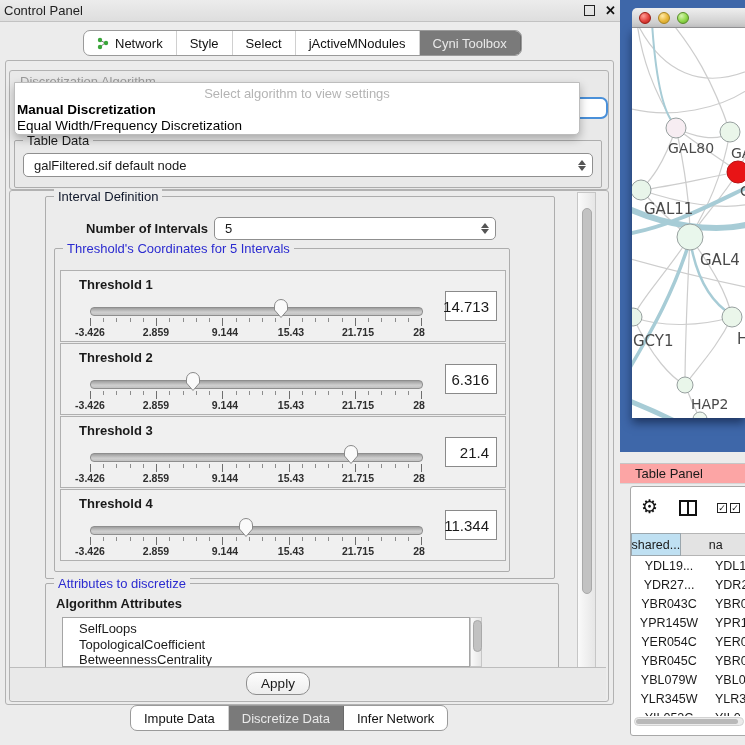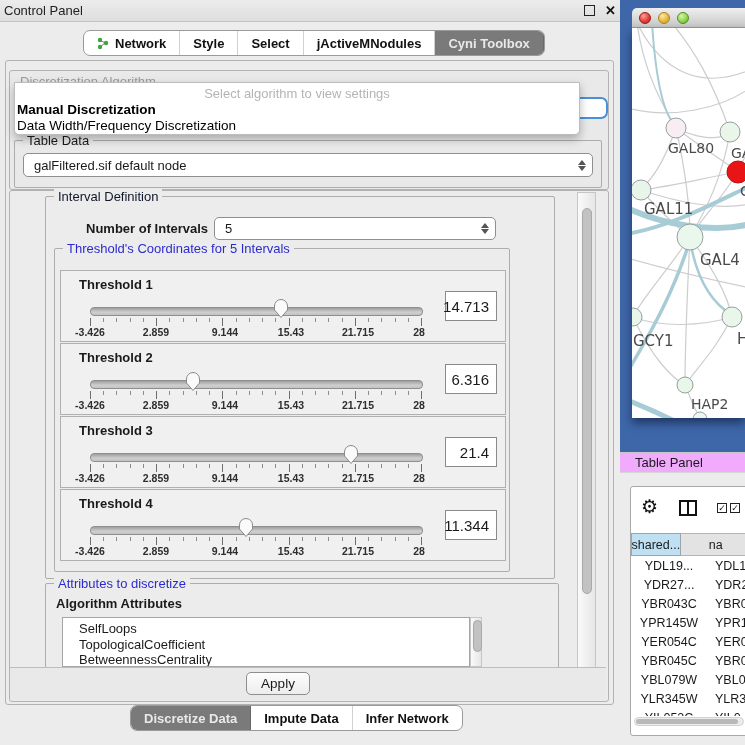--- a/index.html
+++ b/index.html
@@ -11,21 +11,21 @@
     display:flex;align-items:center;padding:0 4px;box-sizing:border-box}
   #titlebar .t{font-size:13px;color:#222}
   #titlebar .sp{flex:1}
   .float-ic{width:9px;height:9px;border:1.5px solid #222;margin-right:10px}
   .close-ic{font-size:13px;font-weight:bold;color:#111;line-height:1}
   
   .tabbar{position:absolute;display:flex;background:#fff;border:1px solid #9a9a9a;
     border-radius:7px;overflow:hidden;height:24px;align-items:stretch}
   #toptabs{left:83px;top:30px}
   #bottomtabs{left:130px;top:705px}
-  .tab{display:flex;align-items:center;padding:0 13px;font-size:13px;font-weight:700;
+  .tab{display:flex;align-items:center;padding:0 13px;font-size:13px;font-weight:400;
     color:#111;border-right:1px solid #d0d0d0;white-space:nowrap}
   .tab:last-child{border-right:none}
   .tab.sel{background:#7a7a7a;color:#e9e9e9;border-right:1px solid #6a6a6a}
   .tab .nicon{margin-right:6px;display:inline-flex}
   
   .panel{position:absolute;border:1px solid #b2b2b2;border-radius:3px;background:#ececec}
   .tbox{position:absolute;border:1px solid #adadad;border-radius:2px}
   .tlabel{position:absolute;top:-8px;left:8px;background:#ececec;padding:0 4px;
     font-size:13px;line-height:15px;white-space:nowrap}
   .green{color:#0f172a}.blue{color:#2b2bd0}
@@ -67,36 +67,36 @@
     border:1px solid #a5a5a5;overflow:hidden;font-size:13px;line-height:15.5px;
     padding:3px 0 0 16px;box-sizing:border-box;z-index:3}
   .vscroll{position:absolute;background:linear-gradient(90deg,#fafafa,#e6e6e6);
     border:1px solid #c6c6c6;box-sizing:border-box}
   .vthumb{position:absolute;left:2px;width:9px;background:#c2c2c2;border:1px solid #a9a9a9;
     border-radius:6px;box-sizing:border-box}
   
   #applystrip{position:absolute;left:10px;top:667px;width:596px;height:32px;
     background:#e9e9e9;border-top:1px solid #bdbdbd;z-index:2}
   #applybtn{position:absolute;left:236px;top:4px;width:62px;height:21px;
-    background:linear-gradient(#fdfdfd,#ededed);border:1px solid #8e8e8e;border-radius:5px;
+    background:linear-gradient(#fdfdfd,#ededed);border:1px solid #8e8e8e;border-radius:10px;
     font-size:13.5px;display:flex;align-items:center;justify-content:center}
   
   #netwin{position:absolute;left:620px;top:0;width:125px;height:452px;background:#3e67a9}
   #nettitle{position:absolute;left:632px;top:8px;width:113px;height:20px;
     background:linear-gradient(#efefef,#c7c7c7);border-bottom:1px solid #9a9a9a;
     border-radius:5px 0 0 0;display:flex;align-items:center;padding-left:7px;gap:7px;
     box-sizing:border-box}
   .light{width:12px;height:12px;border-radius:50%;box-sizing:border-box}
   .l-red{background:radial-gradient(circle at 35% 30%,#ff9d95,#e2433e 55%,#b52017);border:1px solid #9c1b13}
   .l-yel{background:radial-gradient(circle at 35% 30%,#ffe9a8,#e8b73a 55%,#caa02a);border:1px solid #a88420}
   .l-grn{background:radial-gradient(circle at 35% 30%,#d6f3b0,#8fd94a 55%,#65a431);border:1px solid #568c28}
   #netcanvas{position:absolute;left:632px;top:28px;width:113px;height:390px;background:#fff;
     overflow:hidden;box-shadow:0 5px 9px rgba(5,15,40,.55)}
-  #tablepanelbar{position:absolute;left:620px;top:452px;width:125px;height:21px;
-    background:#f0abfc;border-top:1px solid #c6c6c6;border-bottom:1px solid #d6d6d6;
+  #tablepanelbar{position:absolute;left:620px;top:463px;width:125px;height:21px;
+    background:#fca5a5;border-top:1px solid #c6c6c6;border-bottom:1px solid #d6d6d6;
     display:flex;align-items:center;padding-left:15px;box-sizing:border-box;font-size:13px}
   #tpanel{position:absolute;left:630px;top:486px;width:120px;height:250px;background:#fff;
     border:1px solid #a8a8a8;border-radius:3px 0 0 3px;box-sizing:border-box;overflow:hidden}
   #tpanel .toolbar{position:relative;height:46px}
   .gear{position:absolute;left:10px;top:10px;font-size:19px;color:#111;line-height:1}
   .colsic{position:absolute;left:48px;top:13px;width:18px;height:16px;border:2px solid #111;
     box-sizing:border-box}
   .colsic:before{content:"";position:absolute;left:6px;top:0;width:2px;height:12px;background:#111}
   .cbx{position:absolute;top:16px;width:10px;height:10px;border:1.5px solid #222;
     font-size:9px;line-height:9px;text-align:center;box-sizing:border-box}
@@ -168,21 +168,21 @@
       <span class="spinner">
           <i class="up"></i>
           <i class="dn"></i>
         </span>
     </div>
   </div>
 
   <div id="popup">
     <div class="prompt">Select algorithm to view settings</div>
     <div class="opt b">Manual Discretization</div>
-    <div class="opt">Data Width/Frequency Discretization</div>
+    <div class="opt">Equal Width/Frequency Discretization</div>
   </div>
 
   <div class="panel" style="left:9px;top:190px;width:598px;height:510px"></div>
 
   <div class="tbox" style="left:45px;top:196px;width:508px;height:381px">
     <span class="tlabel green">Interval Definition</span>
     <div style="position:absolute;left:40px;top:24px;font-size:13px;font-weight:700">Number of Intervals</div>
     <div class="combo" style="left:168px;top:20px;width:282px;height:23px">
       <span>5</span>
       <span class="sp"></span>
@@ -280,25 +280,25 @@
 
   <div id="applystrip">
     <div id="applybtn">Apply</div>
   </div>
 
   <div class="vscroll" style="left:577px;top:192px;width:19px;height:506px">
     <div class="vthumb" style="left:4px;top:15px;height:386px;width:10px"></div>
   </div>
 
   <div id="bottomtabs" class="tabbar">
+    <div class="tab">
+        <span>Impute Data</span>
+      </div>
     <div class="tab sel">
         <span>Discretize Data</span>
-      </div>
-    <div class="tab">
-        <span>Impute Data</span>
       </div>
     <div class="tab">
         <span>Infer Network</span>
       </div>
   </div>
 
   <div id="netwin"></div>
   <div id="nettitle">
     <span class="light l-red"></span>
     <span class="light l-yel"></span>

